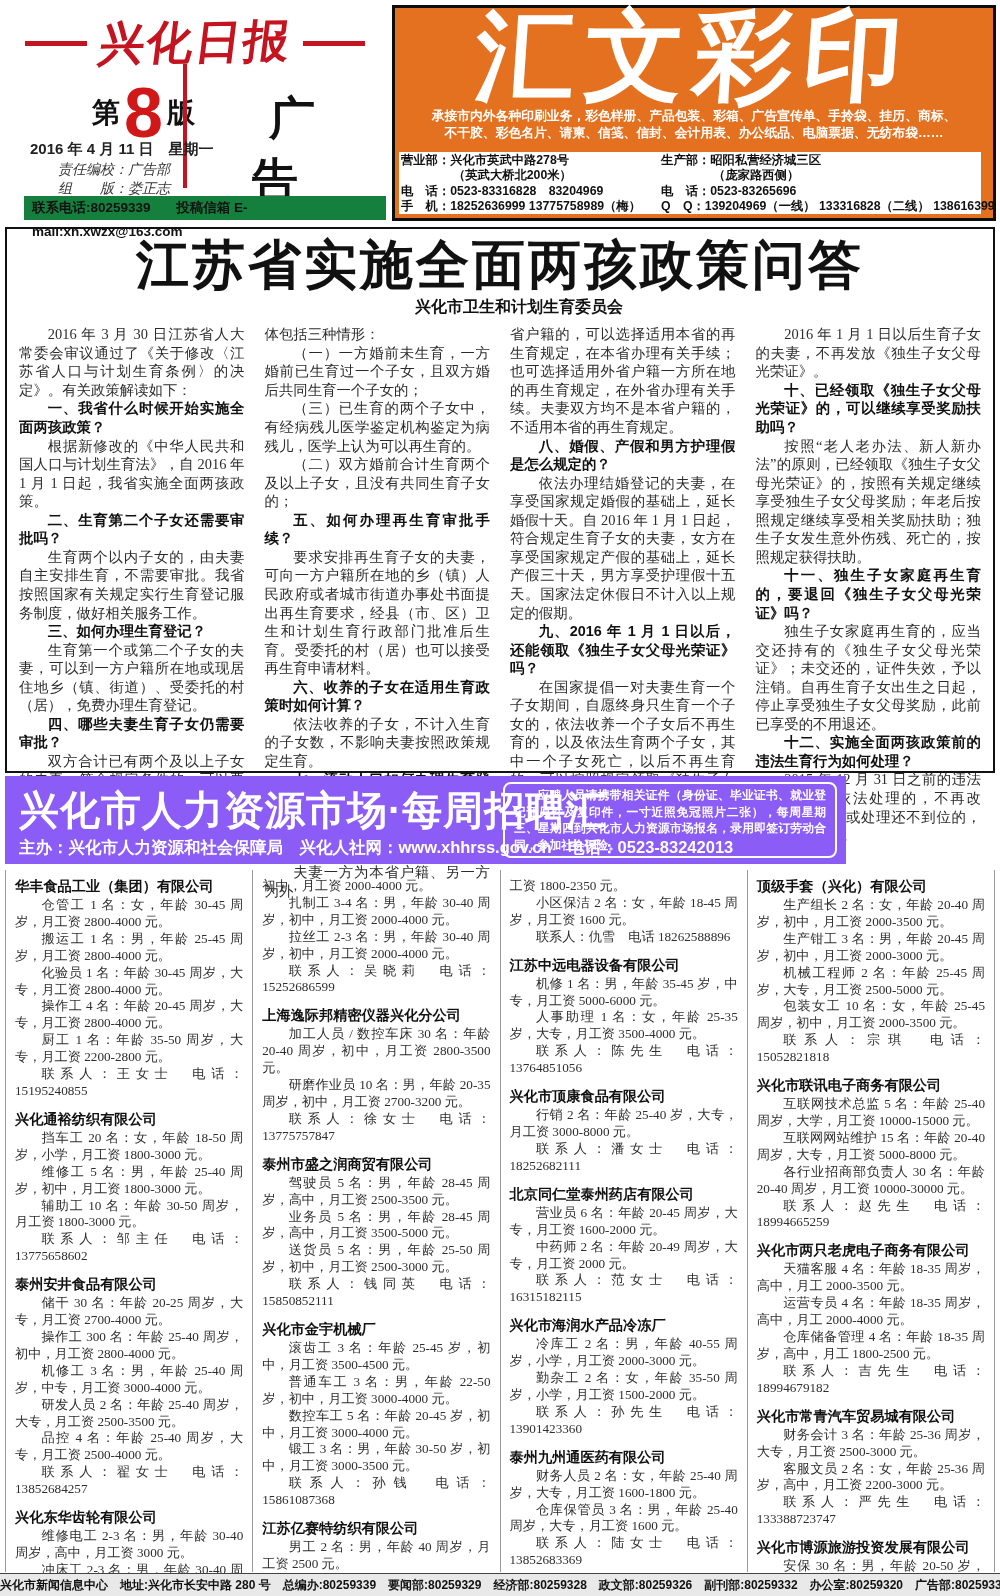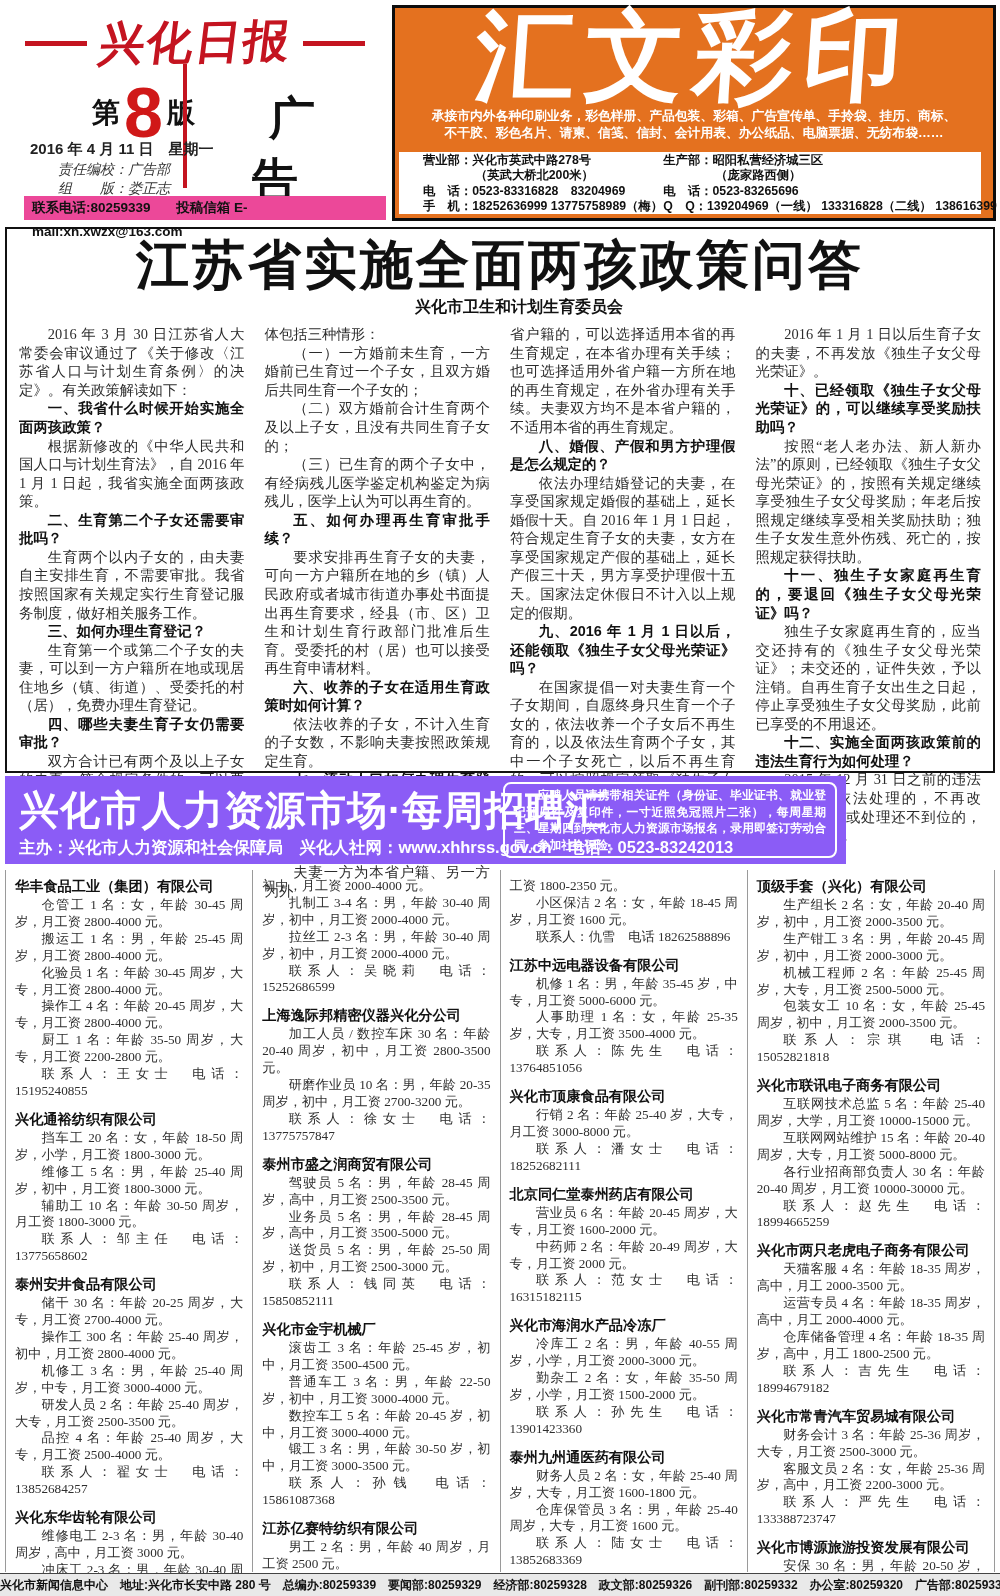--- a/index.html
+++ b/index.html
@@ -13,34 +13,34 @@
               transform:skewX(-8deg) rotate(-1deg);letter-spacing:2px;}
   .edition{position:absolute;left:92px;top:78px;display:flex;align-items:center;font-family:"Liberation Sans",sans-serif;}
   .ed-fix{font-size:28px;font-weight:bold;color:#111;}
   .ed-num{font-size:70px;font-weight:bold;color:#d01818;line-height:1;margin:0 4px;}
   .mast-vline{position:absolute;left:183px;top:64px;width:4px;height:124px;background:#c41420;}
   .section-title{position:absolute;left:202px;top:88px;width:180px;text-align:center;font-size:46px;font-weight:bold;
                  color:#111;font-family:"Liberation Sans",sans-serif;letter-spacing:34px;text-indent:34px;}
   .date-line{position:absolute;left:30px;top:140px;font-size:15px;font-weight:bold;color:#222;font-family:"Liberation Sans",sans-serif;}
   .ed-line{position:absolute;left:58px;font-size:14px;font-style:italic;color:#333;font-family:"Liberation Serif",serif;}
   .ed-line.l1{top:161px;} .ed-line.l2{top:180px;}
-  .contact-bar{position:absolute;left:24px;top:196px;width:362px;height:24px;background:#ec4899;
+  .contact-bar{position:absolute;left:24px;top:196px;width:362px;height:24px;background:#15803d;
                font-family:"Liberation Sans",sans-serif;font-size:13.5px;font-weight:bold;color:#111;
                line-height:24px;padding-left:8px;box-sizing:border-box;}
   .contact-bar span{margin-right:22px;}
   
   .ad-banner{position:absolute;left:392px;top:5px;width:604px;height:216px;background:#e4711f;
              border:3px solid #0d0d0d;box-sizing:border-box;}
   .ad-title{margin-top:-6px;text-align:center;font-size:99px;line-height:1.1;font-weight:bold;color:#fff;
             font-family:"Liberation Sans",sans-serif;letter-spacing:10px;transform:skewX(-4deg);}
   .ad-desc{margin-top:-3px;text-align:center;color:#fff;font-weight:bold;font-size:12.8px;line-height:1.32;
            font-family:"Liberation Sans",sans-serif;}
   .ad-contacts{position:absolute;left:4px;right:12px;bottom:4px;height:62px;background:#fff;display:flex;
                font-family:"Liberation Sans",sans-serif;font-size:12.3px;font-weight:bold;color:#111;
-               line-height:15.4px;padding:1px 24px;box-sizing:border-box;}
+               line-height:15.4px;padding:1px 2px;box-sizing:border-box;}
   .ad-ccol{white-space:nowrap;}
   .ad-ccol.left{width:45%;} .ad-ccol.right{width:55%;}
   .ad-ccol .ind{padding-left:52px;}
   
   .article{position:absolute;left:5px;top:227px;width:990px;height:546px;border:2px solid #111;box-sizing:border-box;}
   .art-title{text-align:center;font-size:53px;font-weight:bold;color:#111;font-family:"Liberation Sans",sans-serif;
              letter-spacing:3px;margin-top:7px;line-height:1.1;}
   .art-byline{text-align:center;font-size:16px;font-weight:bold;color:#111;font-family:"Liberation Sans",sans-serif;margin-top:3px;padding-left:38px;}
   .art-cols{display:flex;gap:20px;padding:7px 12px 0 12px;}
   .art-col{flex:1;min-width:0;}
@@ -135,22 +135,22 @@
           <p class="q">二、生育第二个子女还需要审批吗？</p>
           <p class="a">生育两个以内子女的，由夫妻自主安排生育，不需要审批。我省按照国家有关规定实行生育登记服务制度，做好相关服务工作。</p>
           <p class="q">三、如何办理生育登记？</p>
           <p class="a">生育第一个或第二个子女的夫妻，可以到一方户籍所在地或现居住地乡（镇、街道）、受委托的村（居），免费办理生育登记。</p>
           <p class="q">四、哪些夫妻生育子女仍需要审批？</p>
           <p class="a">双方合计已有两个及以上子女的夫妻，符合规定条件的，可以要求安排再生育子女，并办理再生育审批手续。具</p>
         </div>
       <div class="art-col">
           <p class="lead">体包括三种情形：</p>
           <p class="a">（一）一方婚前未生育，一方婚前已生育过一个子女，且双方婚后共同生育一个子女的；</p>
+          <p class="a">（三）已生育的两个子女中，有经病残儿医学鉴定机构鉴定为病残儿，医学上认为可以再生育的。</p>
           <p class="a">（二）双方婚前合计生育两个及以上子女，且没有共同生育子女的；</p>
-          <p class="a">（三）已生育的两个子女中，有经病残儿医学鉴定机构鉴定为病残儿，医学上认为可以再生育的。</p>
           <p class="q">五、如何办理再生育审批手续？</p>
           <p class="a">要求安排再生育子女的夫妻，可向一方户籍所在地的乡（镇）人民政府或者城市街道办事处书面提出再生育要求，经县（市、区）卫生和计划生育行政部门批准后生育。受委托的村（居）也可以接受再生育申请材料。</p>
           <p class="q">六、收养的子女在适用生育政策时如何计算？</p>
           <p class="a">依法收养的子女，不计入生育的子女数，不影响夫妻按照政策规定生育。</p>
           <p class="q">七、流动人口如何办理生育登记和再生育审批？</p>
           <p class="a">居住在本省的流动人口，可以按照规定在现居住地办理生育登记。</p>
           <p class="a">夫妻一方为本省户籍、另一方为外</p>
         </div>
       <div class="art-col">
           <p class="lead">省户籍的，可以选择适用本省的再生育规定，在本省办理有关手续；也可选择适用外省户籍一方所在地的再生育规定，在外省办理有关手续。夫妻双方均不是本省户籍的，不适用本省的再生育规定。</p>

